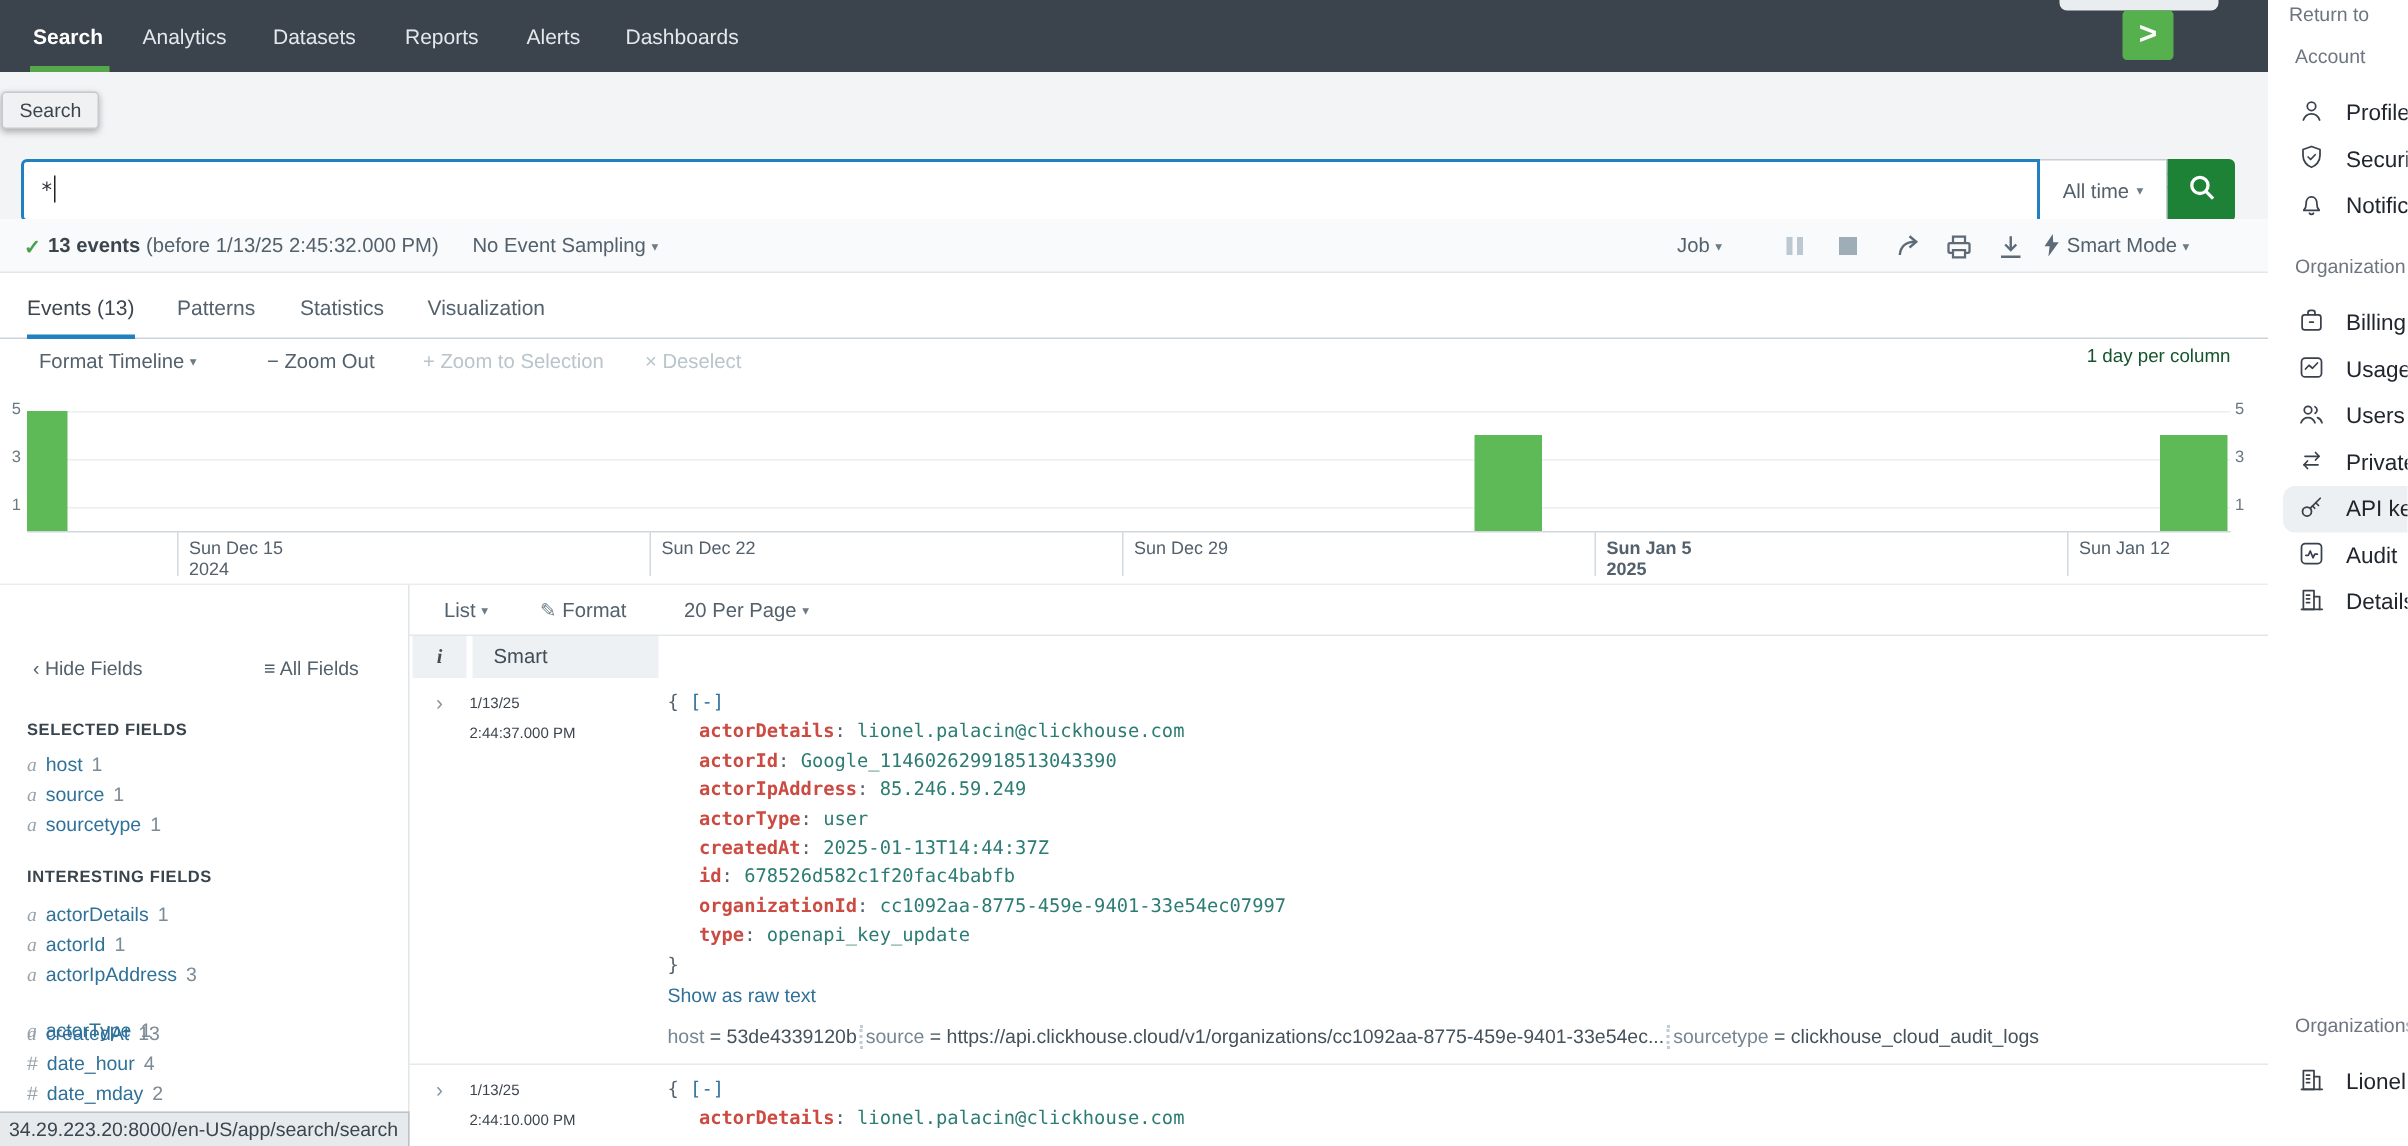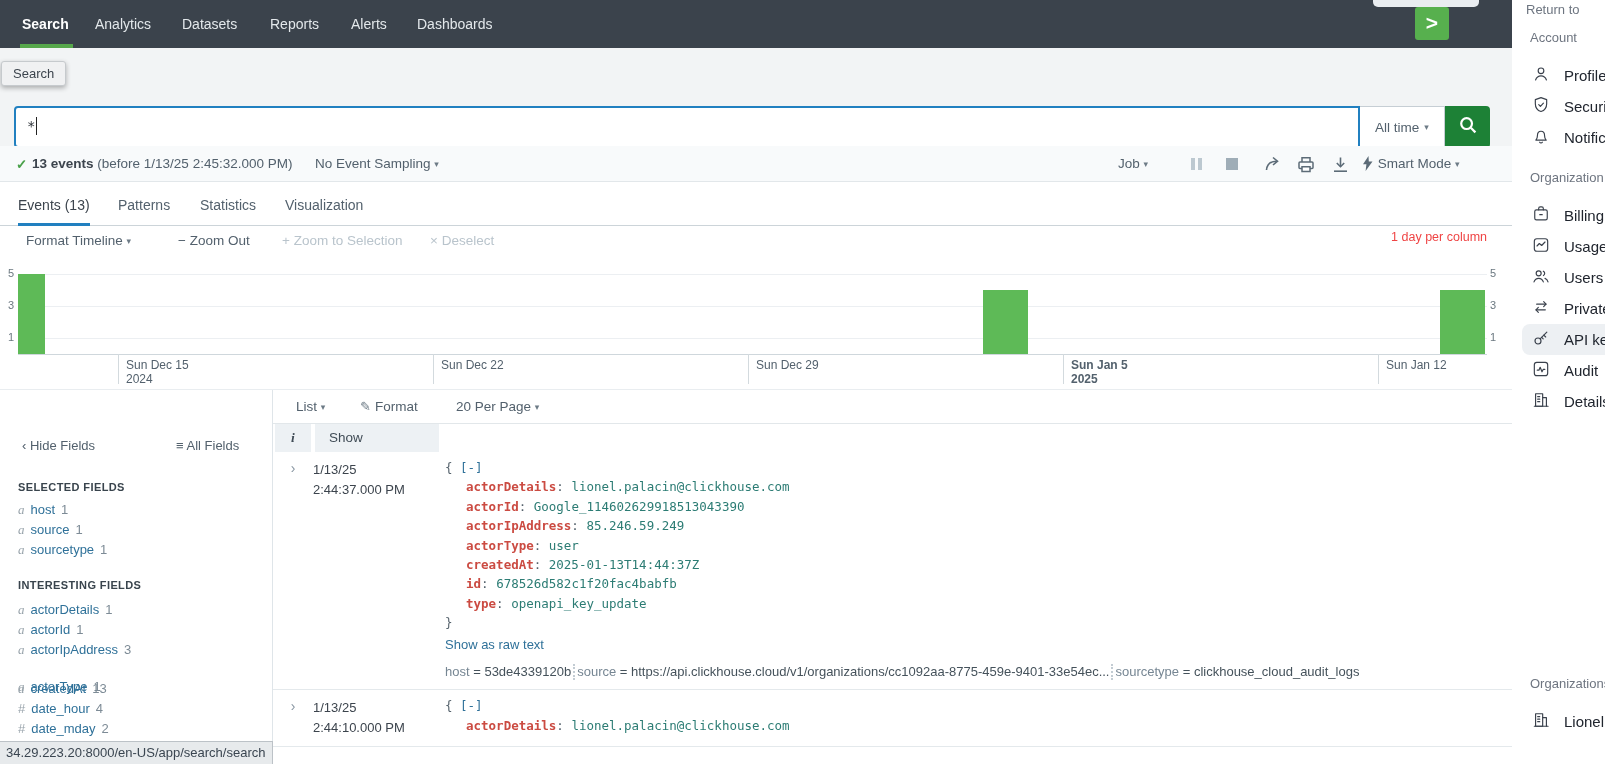--- a/index.html
+++ b/index.html
@@ -40,21 +40,21 @@
 
   
   .tabs-row { position: absolute; left: 0; top: 182px; width: 1512px; height: 44px; background: #fff; border-bottom: 1px solid #ccd4d9; }
   .rtab { position: absolute; top: 182px; height: 44px; line-height: 46px; font-size: 14px; color: #53616d; cursor: pointer; }
   .rtab.active { color: #3c444d; }
   .rtab.active::after { content: ""; position: absolute; left: 0; right: 0; bottom: 0; height: 3px; background: #2180c0; }
 
   
   .tl { position: absolute; top: 233px; font-size: 13.5px; color: #53616d; white-space: nowrap; cursor: pointer; }
   .tl.disabled { color: #b9c4cc; cursor: default; }
-  .tl-scale { position: absolute; top: 230px; right: 25px; font-size: 12.5px; color: #ef4444; }
+  .tl-scale { position: absolute; top: 230px; right: 25px; font-size: 12.5px; color: #14532d; }
 
   
   .chart { position: absolute; left: 0; top: 258px; width: 1512px; height: 132px; background: #fff; }
   .gridline { position: absolute; left: 18px; width: 1469px; height: 1px; background: #eceff2; }
   .axis-line { position: absolute; left: 18px; top: 96px; width: 1469px; height: 1px; background: #cfd7dc; }
   .tbar { position: absolute; background: #5eba57; }
   .ylab { position: absolute; font-size: 11px; color: #6b7880; width: 14px; text-align: right; }
   .ylab.right { text-align: left; left: 1490px; width: 20px; }
   .xtick-line { position: absolute; top: 96px; width: 1px; height: 30px; background: #d3dade; }
   .xtick-label { position: absolute; top: 100px; font-size: 12px; color: #53616d; line-height: 14px; }
@@ -77,21 +77,21 @@
 
   
   .table-header { position: absolute; left: 273px; top: 424px; width: 1239px; height: 28px; display: flex; gap: 4px; padding-left: 2px; }
   .th-cell { background: #edf1f4; color: #404c56; font-size: 13.5px; line-height: 28px; }
   .th-i { width: 36px; text-align: center; font-family: "Liberation Serif", serif; font-style: italic; font-weight: bold; }
   .th-time { width: 124px; padding-left: 14px; }
   .th-event { flex: 1; padding-left: 14px; }
   .rows { position: absolute; left: 273px; top: 452px; width: 1239px; height: 312px; overflow: hidden; }
   .event-row { display: flex; border-bottom: 1px solid #e4e9ec; padding: 6px 0 8px 0; }
   .cell-expand { width: 40px; text-align: center; color: #8795a1; font-size: 14px; padding-top: 2px; cursor: pointer; }
-  .cell-time { width: 132px; font-size: 13px; color: #3c444d; line-height: 20px; padding-top: 2px; }
+  .cell-time { width: 132px; font-size: 10px; color: #3c444d; line-height: 20px; padding-top: 2px; }
   .cell-event { flex: 1; font-family: "DejaVu Sans Mono", monospace; font-size: 12.5px; line-height: 19.4px; color: #55626c; }
   .json-key { color: #cb4b42; font-weight: bold; }
   .json-val { color: #2c7c74; cursor: pointer; }
   .json-collapse { color: #2f7199; cursor: pointer; }
   .indent { padding-left: 21px; }
   .raw-link { font-family: "Liberation Sans", sans-serif; font-size: 13px; color: #2f7199; margin-top: 2px; cursor: pointer; }
   .meta-line { display: flex; gap: 2px; font-family: "Liberation Sans", sans-serif; font-size: 13px; color: #45525b; margin-top: 8px; align-items: center; }
   .meta-key { color: #768693; }
   .meta-sep { width: 0; border-left: 2px dotted #c3ccd3; height: 16px; }
   .meta-val { cursor: pointer; }
@@ -254,37 +254,38 @@
         <div class="field-item" style="top: 641.6px;"><span class="field-type">a</span><span class="field-name">actorIpAddress</span><span class="field-count">3</span></div>
         <div class="field-item" style="top: 679px;"><span class="field-type">a</span><span class="field-name">actorType</span><span class="field-count">1</span></div>
         <div class="field-item" style="top: 681.2px;"><span class="field-type">a</span><span class="field-name">createdAt</span><span class="field-count">13</span></div>
         <div class="field-item" style="top: 701px;"><span class="field-type num">#</span><span class="field-name">date_hour</span><span class="field-count">4</span></div>
         <div class="field-item" style="top: 720.8px;"><span class="field-type num">#</span><span class="field-name">date_mday</span><span class="field-count">2</span></div>
         <div class="field-item" style="top: 740.6px;"><span class="field-type num">#</span><span class="field-name">date_minute</span><span class="field-count"></span></div>
       </div>
 
     <div class="table-header">
       <div class="th-cell th-i">i</div>
-      <div class="th-cell th-time">Show</div>
+      <div class="th-cell th-time">Smart</div>
     </div>
     <div class="rows" id="rows">
         <div class="event-row">
           <div class="cell-expand">›</div>
           <div class="cell-time">
             <div>1/13/25</div>
             <div>2:44:37.000 PM</div>
           </div>
           <div class="cell-event">
             <div>{ <span class="json-collapse">[-]</span></div>
             <div class="indent"><span class="json-key">actorDetails</span>: <span class="json-val">lionel.palacin@clickhouse.com</span></div>
             <div class="indent"><span class="json-key">actorId</span>: <span class="json-val">Google_114602629918513043390</span></div>
             <div class="indent"><span class="json-key">actorIpAddress</span>: <span class="json-val">85.246.59.249</span></div>
             <div class="indent"><span class="json-key">actorType</span>: <span class="json-val">user</span></div>
             <div class="indent"><span class="json-key">createdAt</span>: <span class="json-val">2025-01-13T14:44:37Z</span></div>
             <div class="indent"><span class="json-key">id</span>: <span class="json-val">678526d582c1f20fac4babfb</span></div>
+            <div class="indent"><span class="json-key">organizationId</span>: <span class="json-val">cc1092aa-8775-459e-9401-33e54ec07997</span></div>
             <div class="indent"><span class="json-key">type</span>: <span class="json-val">openapi_key_update</span></div>
             <div>}</div>
             <div class="raw-link">Show as raw text</div>
             <div class="meta-line">
               <span><span class="meta-key">host</span> = <span class="meta-val">53de4339120b</span></span>
               <span class="meta-sep"></span>
               <span><span class="meta-key">source</span> = <span class="meta-val">https://api.clickhouse.cloud/v1/organizations/cc1092aa-8775-459e-9401-33e54ec...</span></span>
               <span class="meta-sep"></span>
               <span><span class="meta-key">sourcetype</span> = <span class="meta-val">clickhouse_cloud_audit_logs</span></span>
             </div>

